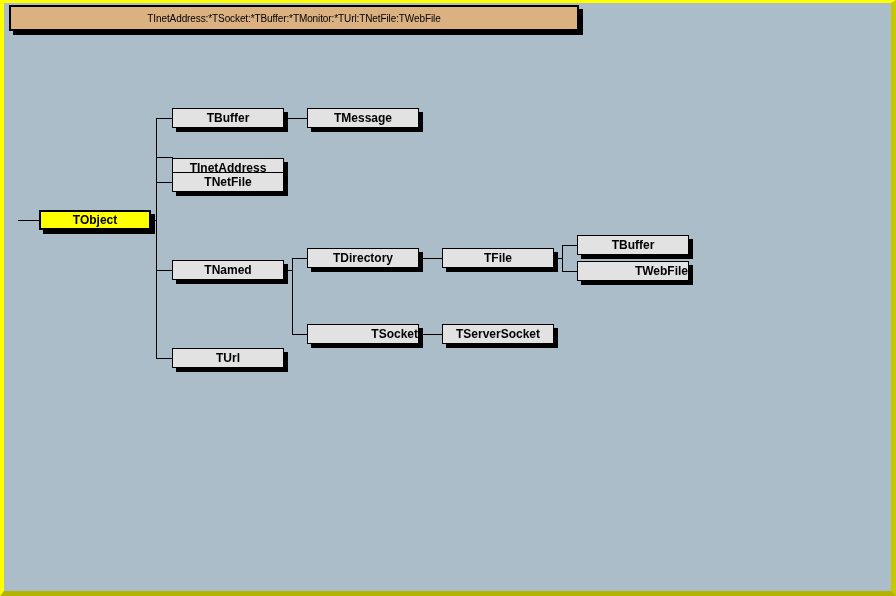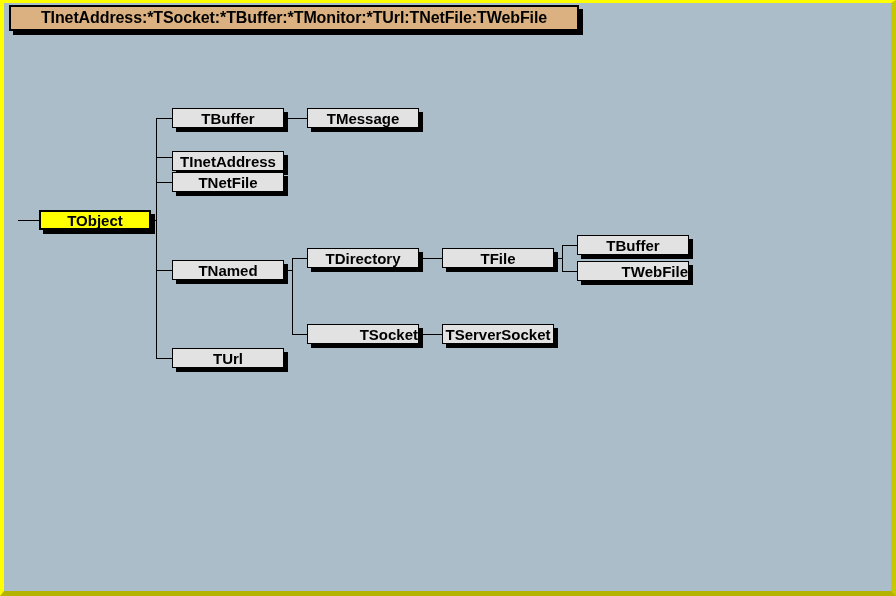--- a/index.html
+++ b/index.html
@@ -31,22 +31,22 @@
     height: 26px;
     background: #dbb182;
     border: 2px solid #000000;
     box-sizing: border-box;
     box-shadow: 4px 4px 0 #000000;
     display: flex;
     align-items: center;
     justify-content: center;
   }
   .titlebar-text {
-    font-size: 16px;
-    font-weight: bold;
+    font-size: 10px;
+    font-weight: normal;
     color: #000000;
     white-space: nowrap;
     letter-spacing: -0.1px;
   }
 
   
   .node {
     position: absolute;
     height: 20px;
     background: #e2e2e2;
@@ -55,21 +55,21 @@
     box-shadow: 4px 4px 0 #000000;
     display: flex;
     align-items: center;
     justify-content: center;
   }
   .node.root {
     background: #ffff00;
     border: 2px solid #000000;
   }
   .node-label {
-    font-size: 15px;
+    font-size: 12px;
     font-weight: bold;
     color: #000000;
     white-space: nowrap;
     line-height: 1;
   }
 
   
   .hline {
     position: absolute;
     height: 0;
@@ -123,21 +123,21 @@
   </div>
 
   <div class="node" style="left:168px; top:105px; width:112px;">
     <span class="node-label">TBuffer</span>
   </div>
 
   <div class="node" style="left:303px; top:105px; width:112px;">
     <span class="node-label">TMessage</span>
   </div>
 
-  <div class="node" style="left:168px; top:148px; width:112px;justify-content:center;">
+  <div class="node" style="left:168px; top:155px; width:112px;justify-content:center;">
     <span class="node-label">TInetAddress</span>
   </div>
 
   <div class="node" style="left:168px; top:169px; width:112px;">
     <span class="node-label">TNetFile</span>
   </div>
 
   <div class="node" style="left:168px; top:257px; width:112px;">
     <span class="node-label">TNamed</span>
   </div>

